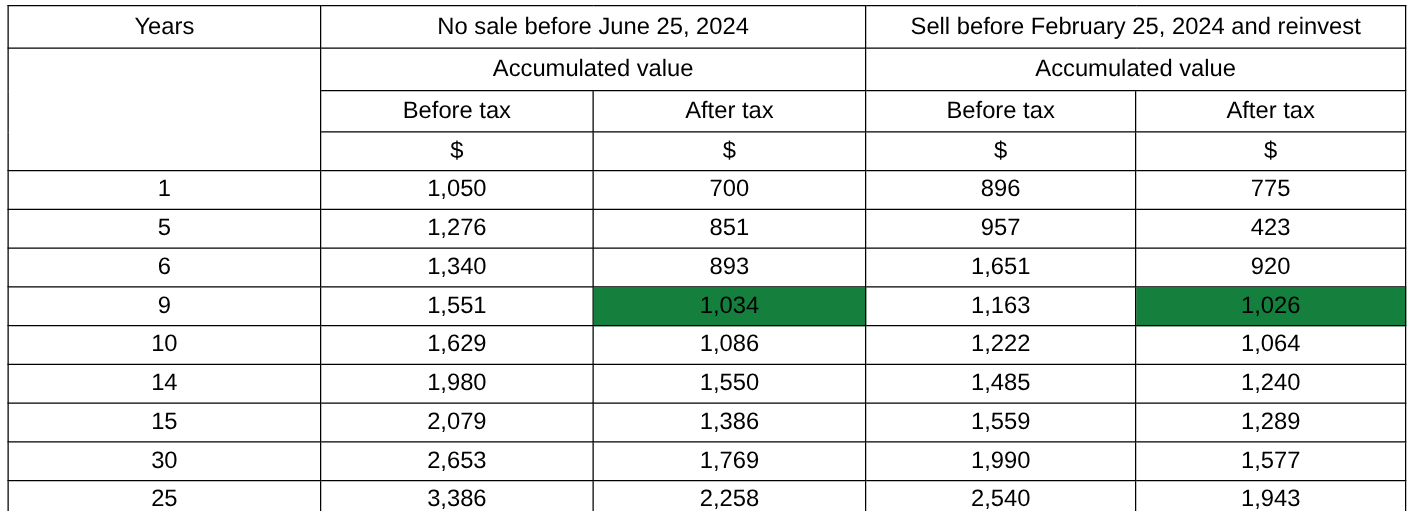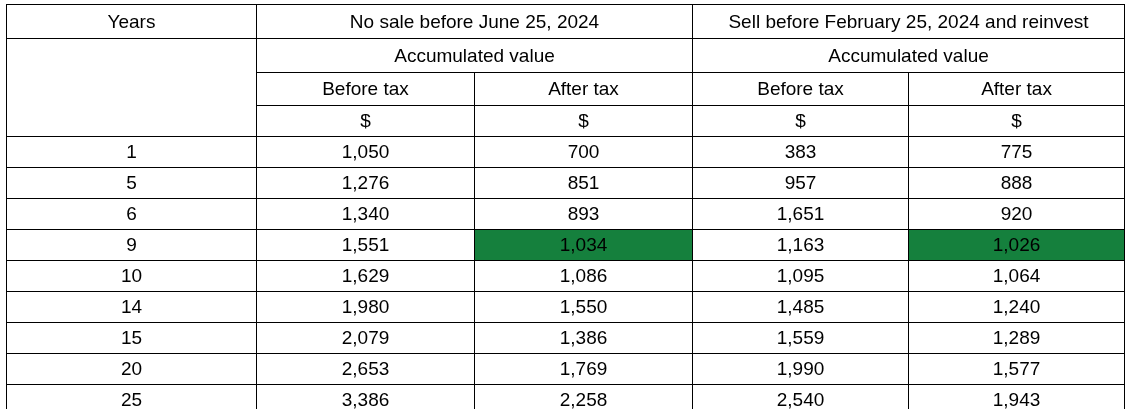--- a/index.html
+++ b/index.html
@@ -87,67 +87,67 @@
         <td>$</td>
         <td>$</td>
         <td>$</td>
         <td>$</td>
       </tr>
 
       <tr class="d">
         <td>1</td>
         <td>1,050</td>
         <td>700</td>
-        <td>383</td>
+        <td>896</td>
         <td>775</td>
       </tr>
       <tr class="d">
         <td>5</td>
         <td>1,276</td>
         <td>851</td>
         <td>957</td>
-        <td>888</td>
+        <td>423</td>
       </tr>
       <tr class="d">
         <td>6</td>
         <td>1,340</td>
         <td>893</td>
         <td>1,651</td>
         <td>920</td>
       </tr>
       <tr class="d">
         <td>9</td>
         <td>1,551</td>
         <td class="hl">1,034</td>
         <td>1,163</td>
         <td class="hl">1,026</td>
       </tr>
       <tr class="d">
         <td>10</td>
         <td>1,629</td>
         <td>1,086</td>
-        <td>1,095</td>
+        <td>1,222</td>
         <td>1,064</td>
       </tr>
       <tr class="d">
         <td>14</td>
         <td>1,980</td>
         <td>1,550</td>
         <td>1,485</td>
         <td>1,240</td>
       </tr>
       <tr class="d">
         <td>15</td>
         <td>2,079</td>
         <td>1,386</td>
         <td>1,559</td>
         <td>1,289</td>
       </tr>
       <tr class="d">
-        <td>20</td>
+        <td>30</td>
         <td>2,653</td>
         <td>1,769</td>
         <td>1,990</td>
         <td>1,577</td>
       </tr>
       <tr class="d">
         <td>25</td>
         <td>3,386</td>
         <td>2,258</td>
         <td>2,540</td>

